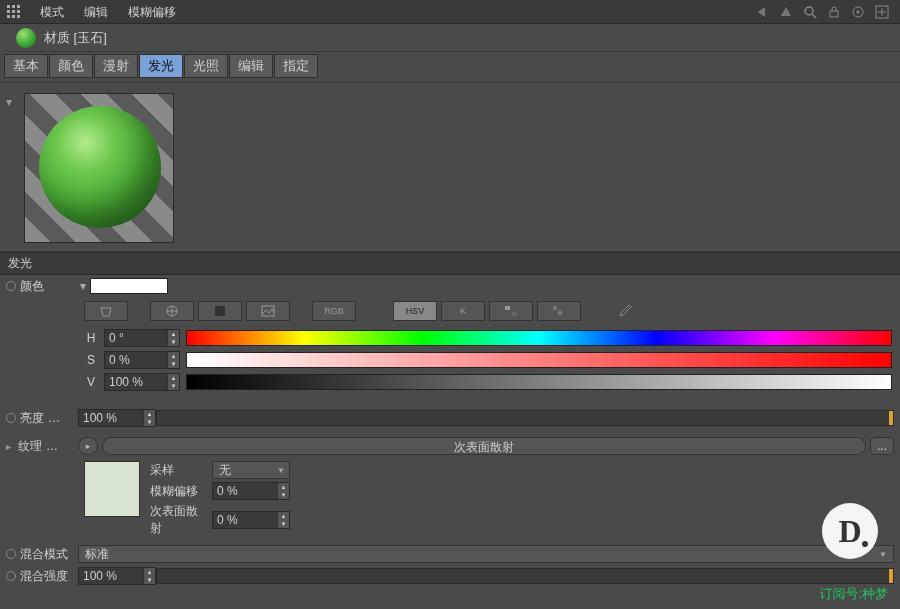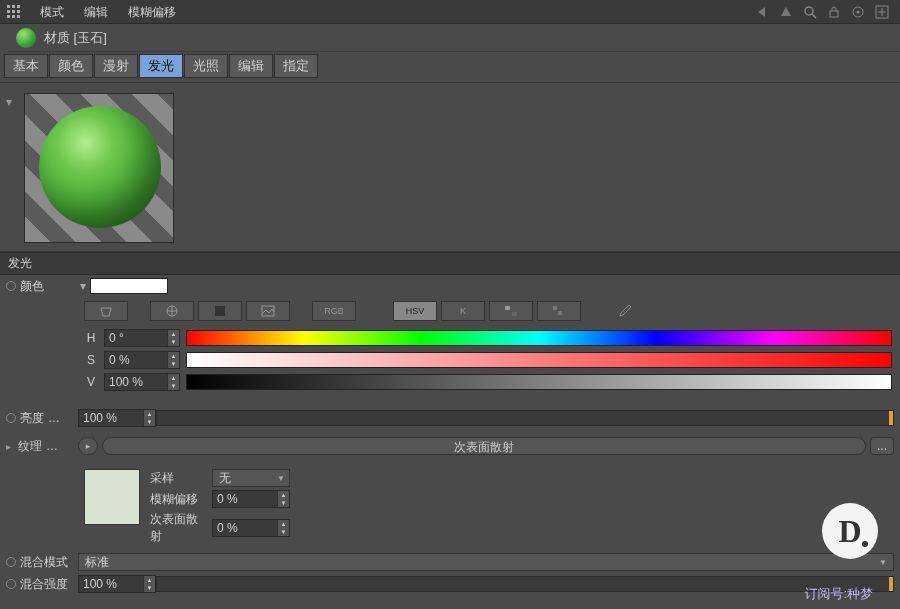--- a/index.html
+++ b/index.html
@@ -75,39 +75,39 @@
 
   .long-track { flex: 1; height: 16px; background: #3a3a3a; border: 1px solid #2a2a2a; position: relative; cursor: pointer; }
   .long-track .end-marker { position: absolute; right: 0; top: 0; bottom: 0; width: 4px; background: #e0a030; }
 
   
   .tex-play { width: 20px; height: 18px; background: #555; border: 1px solid #333; border-radius: 9px; display: flex; align-items: center; justify-content: center; color: #bbb; font-size: 9px; cursor: pointer; }
   .tex-name-field { flex: 1; height: 18px; background: #555; border: 1px solid #333; border-radius: 9px; text-align: center; line-height: 18px; cursor: pointer; }
   .tex-more { width: 24px; height: 18px; background: #555; border: 1px solid #333; border-radius: 4px; text-align: center; line-height: 16px; cursor: pointer; }
 
   
-  .sampling-block { display: flex; padding: 4px 8px 6px 84px; gap: 10px; margin-top: 8px; }
+  .sampling-block { display: flex; padding: 4px 8px 6px 84px; gap: 10px; }
   .sample-swatch { width: 56px; height: 56px; background: #d9e3d2; border: 1px solid #333; }
   .sample-params { display: flex; flex-direction: column; gap: 3px; }
   .sample-row { display: flex; align-items: center; gap: 6px; }
   .sample-row .slabel { width: 56px; }
   .dropdown { width: 78px; height: 18px; background: #555; border: 1px solid #333; display: flex; align-items: center; padding: 0 6px; position: relative; cursor: pointer; }
   .dropdown .dd-arrow { position: absolute; right: 4px; font-size: 8px; color: #aaa; }
 
   .wide-dropdown { flex: 1; height: 18px; background: #555; border: 1px solid #333; display: flex; align-items: center; padding: 0 6px; position: relative; cursor: pointer; }
   .wide-dropdown .dd-arrow { position: absolute; right: 6px; font-size: 8px; color: #aaa; }
 
   
   .watermark-logo {
     position: absolute; right: 22px; bottom: 50px; width: 56px; height: 56px; border-radius: 50%;
     background: #f4f4f4; display: flex; align-items: center; justify-content: center;
     font-size: 32px; font-weight: bold; color: #333; font-family: Georgia, serif;
   }
   .watermark-logo::after { content: ""; position: absolute; right: 10px; bottom: 12px; width: 6px; height: 6px; border-radius: 50%; background: #333; }
-  .watermark-text { position: absolute; right: 27px; bottom: 6px; font-size: 13px; color: #c4b5fd; }
+  .watermark-text { position: absolute; right: 12px; bottom: 6px; font-size: 13px; color: #22c55e; }
 
   svg { display: block; }
 </style>
 </head>
 <body>
 
 <div class="menubar">
   <span class="grid-icon">
     <svg width="14" height="14" viewBox="0 0 14 14">
         <g fill="#aaa">

